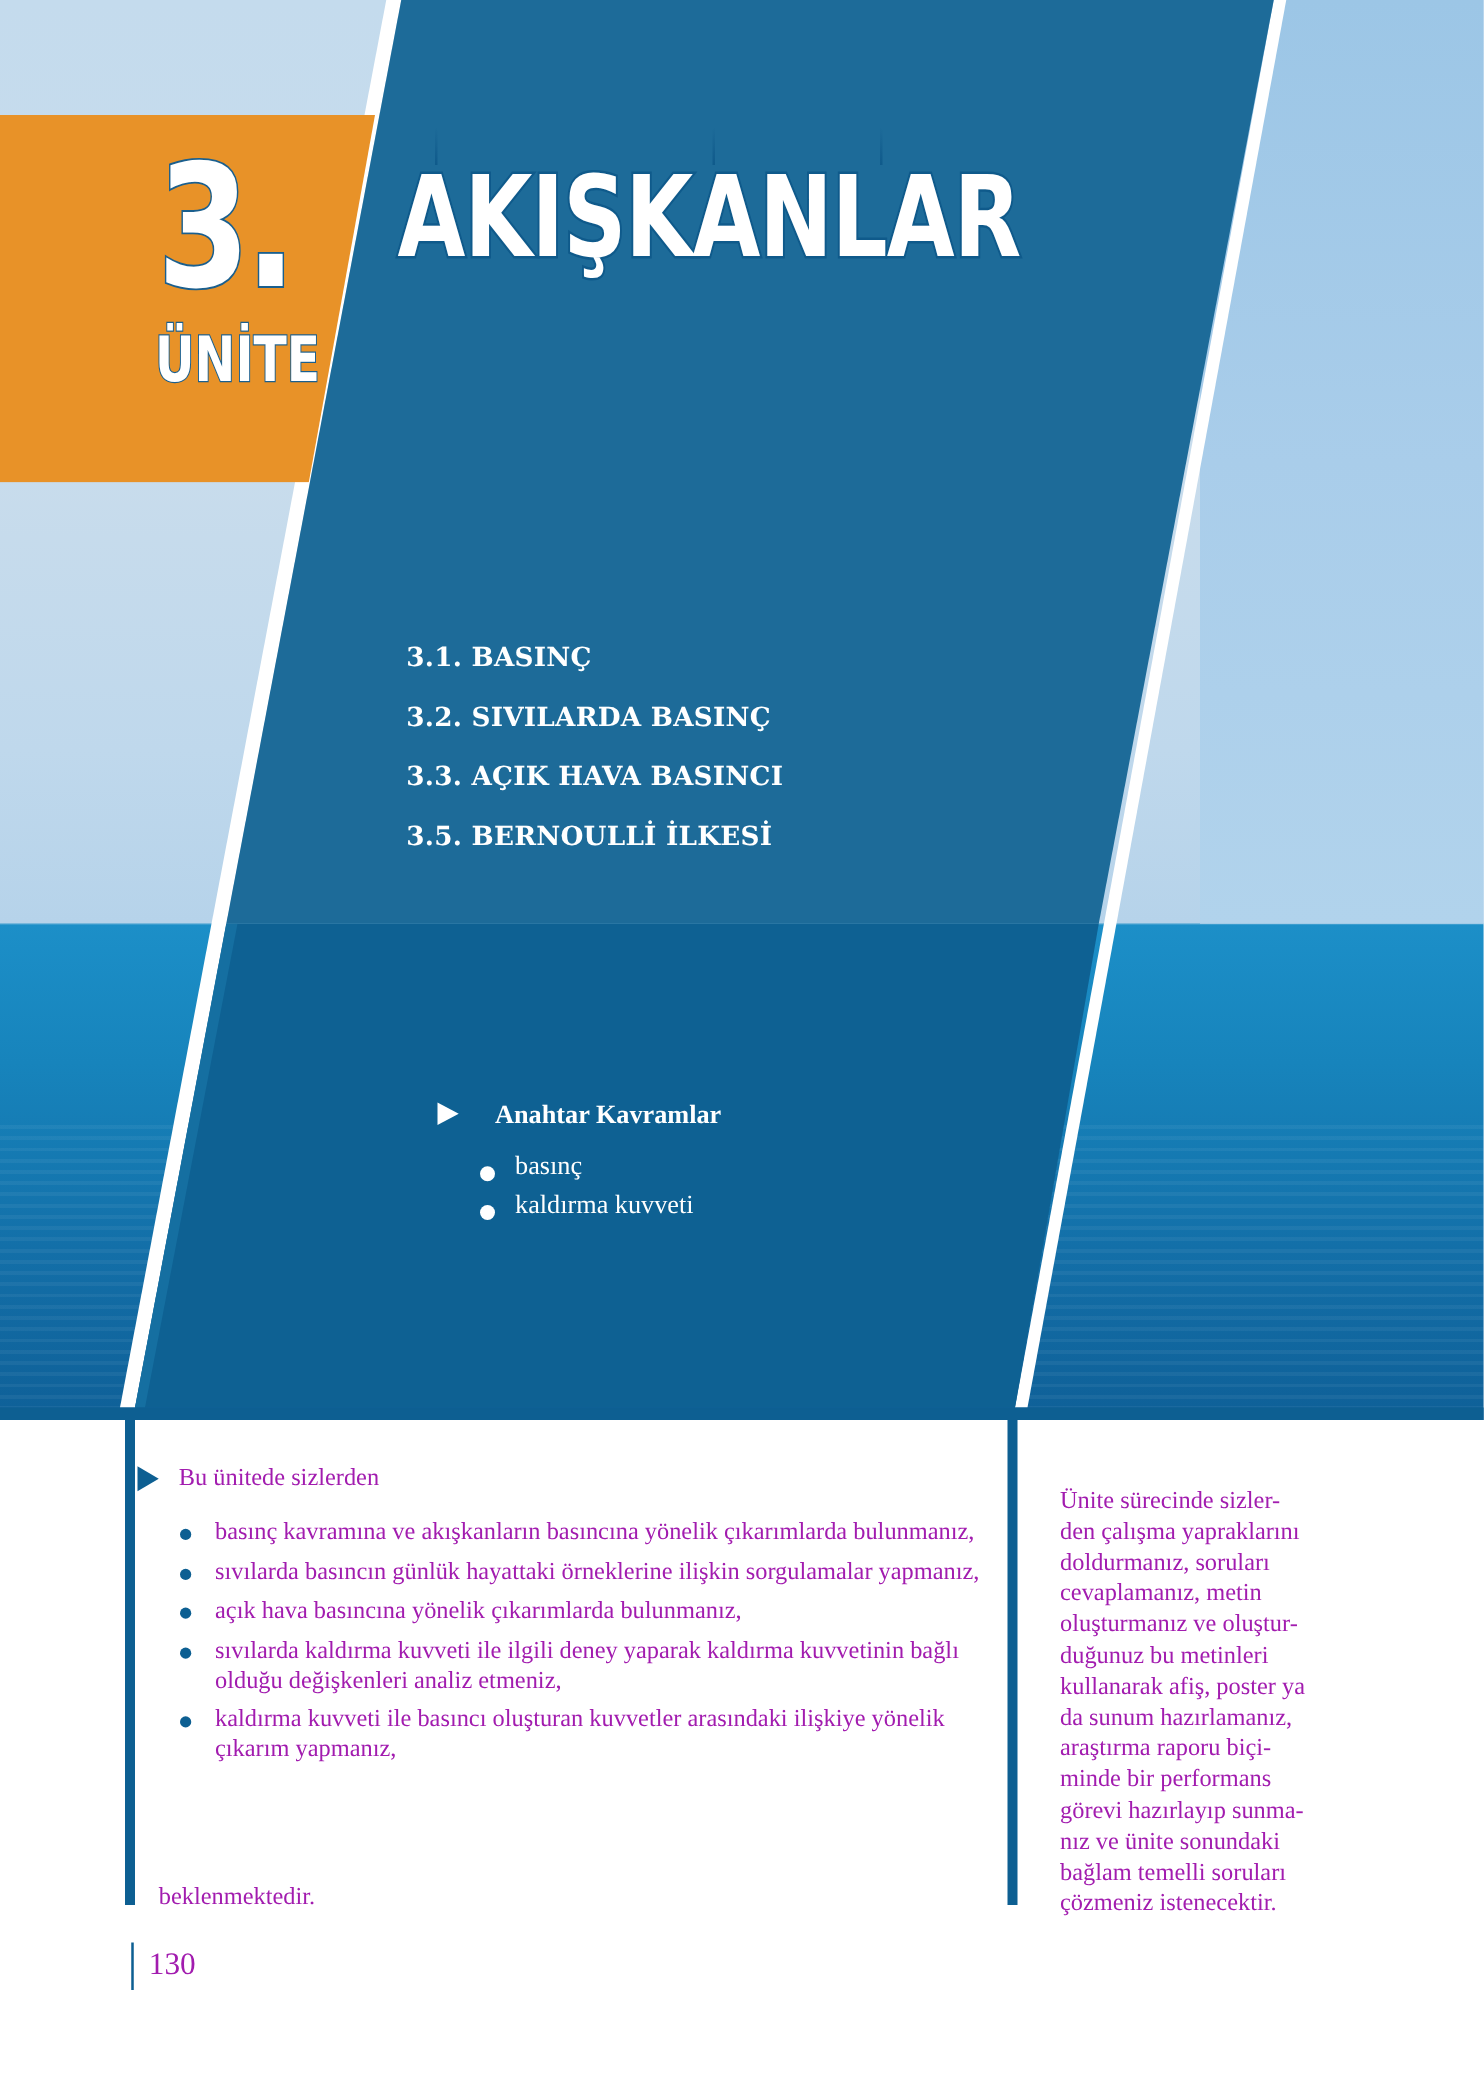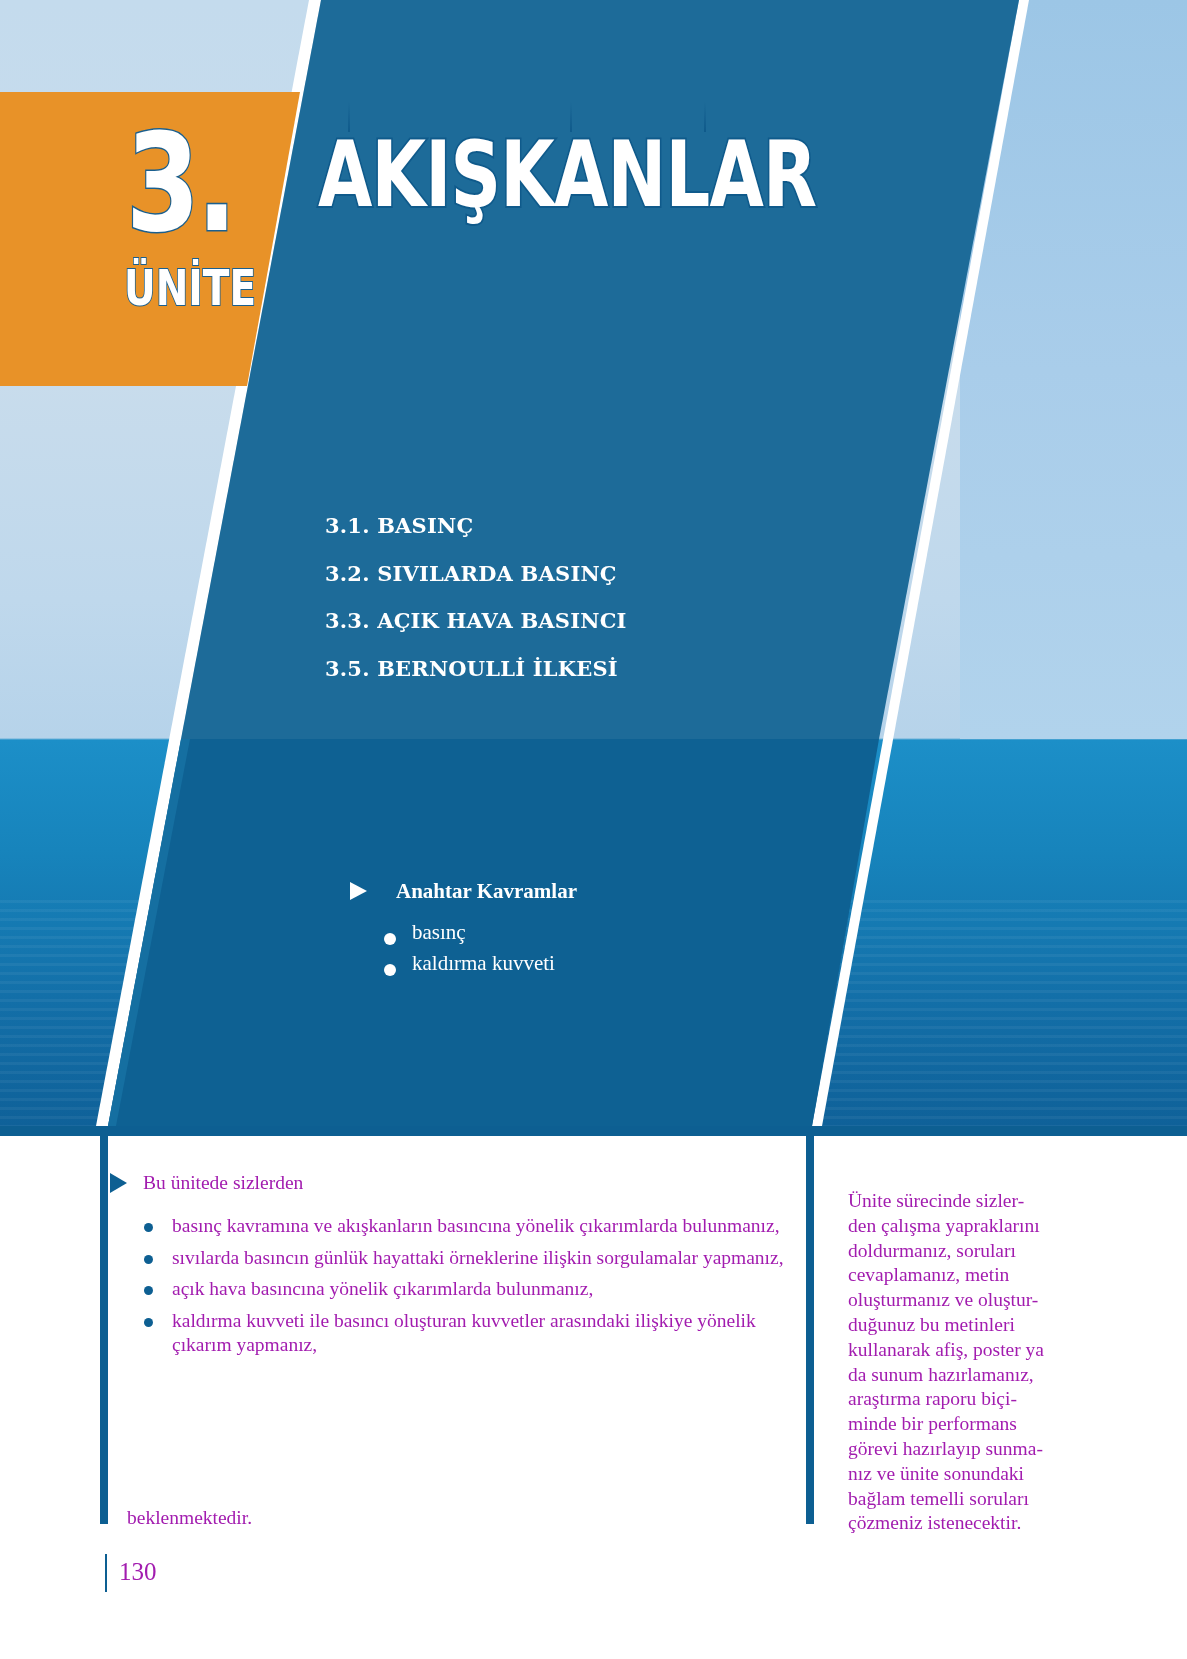--- a/index.html
+++ b/index.html
@@ -179,20 +179,21 @@
 
 <div class="goals body-text">
   <div class="goals-head">
     <span class="tri-blue"></span>
     <span>Bu ünitede sizlerden</span>
   </div>
   <ul class="goals-list">
     <li><span class="dot-blue"></span><span>basınç kavramına ve akışkanların basıncına yönelik çıkarımlarda bulunmanız,</span></li>
     <li><span class="dot-blue"></span><span>sıvılarda basıncın günlük hayattaki örneklerine ilişkin sorgulamalar yapmanız,</span></li>
     <li><span class="dot-blue"></span><span>açık hava basıncına yönelik çıkarımlarda bulunmanız,</span></li>
+    <li><span class="dot-blue"></span><span>sıvılarda kaldırma kuvveti ile ilgili deney yaparak kaldırma kuvvetinin bağlı olduğu değişkenleri analiz etmeniz,</span></li>
     <li><span class="dot-blue"></span><span>kaldırma kuvveti ile basıncı oluşturan kuvvetler arasındaki ilişkiye yönelik çıkarım yapmanız,</span></li>
   </ul>
 </div>
 <div class="goals-end body-text">beklenmektedir.</div>
 
 <div class="side-note body-text">
   <p>
     <span class="line">Ünite sürecinde sizler-</span>
     <span class="line">den çalışma yapraklarını</span>
     <span class="line">doldurmanız, soruları</span>

